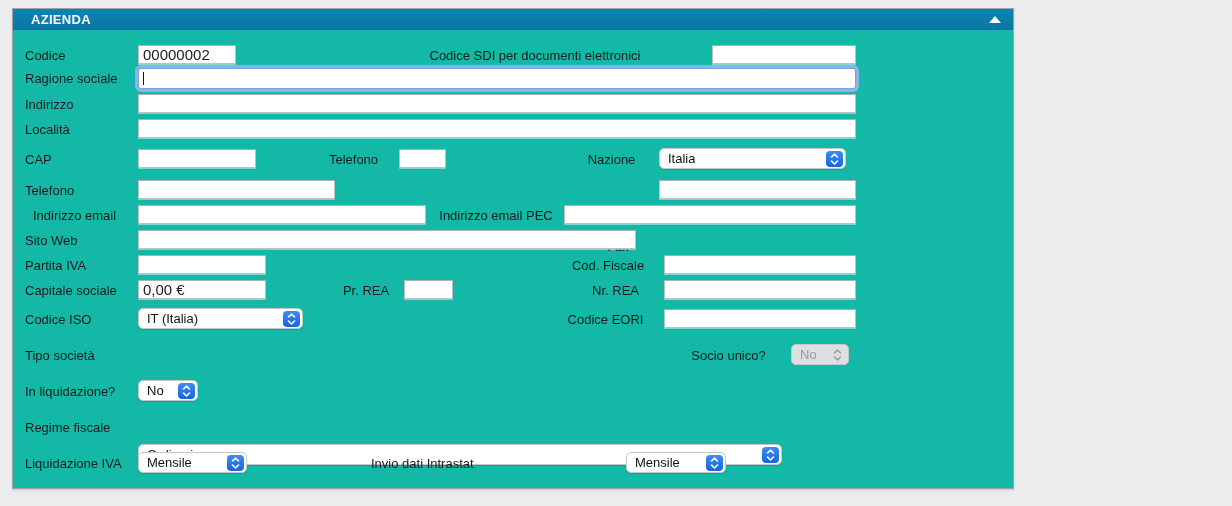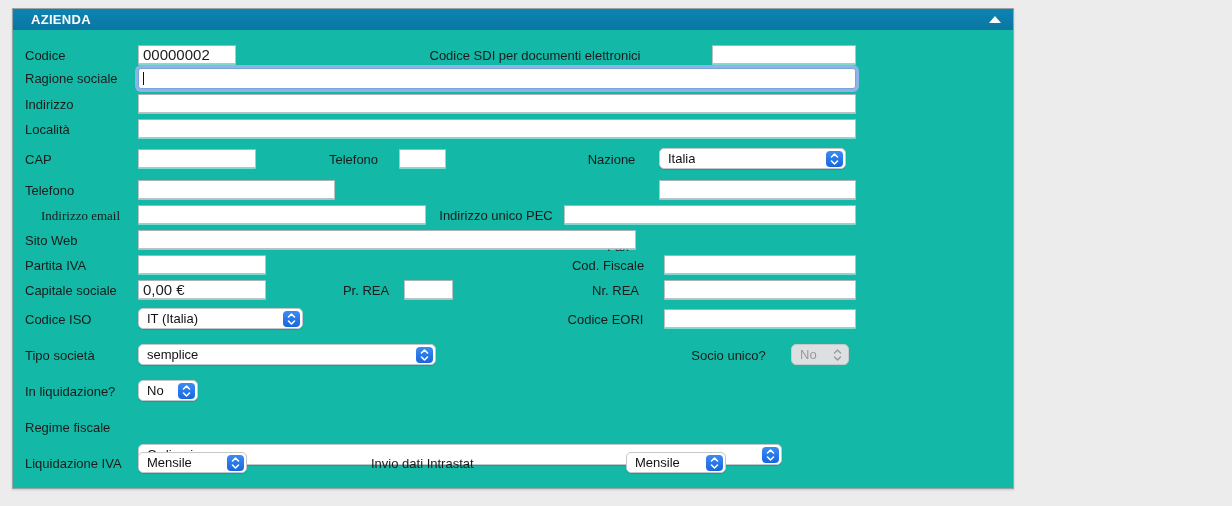--- a/index.html
+++ b/index.html
@@ -112,23 +112,23 @@
           <path d="M1.5 4 L4.5 1 L7.5 4 M1.5 8 L4.5 11 L7.5 8" stroke="#fff" stroke-width="1.6" fill="none" stroke-linecap="round" stroke-linejoin="round"></path>
         </svg>
     </span>
   </div>
 
   <span class="lbl" style="left:12px;top:172px;">Telefono</span>
   <input class="fld" style="left: 125px; top: 171px; width: 197px;" value="">
   <span class="lbl r" style="left:570px;top:180px;width:70px;margin-top:48px;">Fax</span>
   <input class="fld" style="left: 646px; top: 171px; width: 197px;" value="">
 
-  <span class="lbl" style="left:28px;top:197px;font-family:Liberation Serif, serif;">Indirizzo email</span>
+  <span class="lbl" style="left:20px;top:197px;">Indirizzo email</span>
   <input class="fld" style="left: 125px; top: 196px; width: 288px;" value="">
-  <span class="lbl r" style="left:420px;top:197px;width:126px;">Indirizzo unico PEC</span>
+  <span class="lbl r" style="left:420px;top:197px;width:126px;">Indirizzo email PEC</span>
   <input class="fld" style="left: 551px; top: 196px; width: 292px;" value="">
 
   <span class="lbl" style="left:12px;top:222px;">Sito Web</span>
   <input class="fld" style="left: 125px; top: 221px; width: 498px;" value="">
 
   <span class="lbl" style="left:12px;top:247px;">Partita IVA</span>
   <input class="fld" style="left: 125px; top: 246px; width: 128px;" value="">
   <span class="lbl r" style="left:545px;top:247px;width:100px;">Cod. Fiscale</span>
   <input class="fld" style="left: 651px; top: 246px; width: 192px;" value="">
 
@@ -145,28 +145,20 @@
     <span class="stepper">
       <svg width="9" height="12" viewBox="0 0 9 12">
           <path d="M1.5 4 L4.5 1 L7.5 4 M1.5 8 L4.5 11 L7.5 8" stroke="#fff" stroke-width="1.6" fill="none" stroke-linecap="round" stroke-linejoin="round"></path>
         </svg>
     </span>
   </div>
   <span class="lbl r" style="left:540px;top:301px;width:105px;">Codice EORI</span>
   <input class="fld" style="left: 651px; top: 300px; width: 192px;" value="">
 
   <span class="lbl" style="left:12px;top:337px;">Tipo società</span>
-  <div class="sel" style="left:125px;top:335px;width:298px;">
-    <span class="val">semplice</span>
-    <span class="stepper">
-      <svg width="9" height="12" viewBox="0 0 9 12">
-          <path d="M1.5 4 L4.5 1 L7.5 4 M1.5 8 L4.5 11 L7.5 8" stroke="#fff" stroke-width="1.6" fill="none" stroke-linecap="round" stroke-linejoin="round"></path>
-        </svg>
-    </span>
-  </div>
   <span class="lbl r" style="left:660px;top:337px;width:111px;">Socio unico?</span>
   <div class="sel disabled" style="left:778px;top:335px;width:58px;">
     <span class="val">No</span>
     <span class="stepper">
       <svg width="9" height="12" viewBox="0 0 9 12">
           <path d="M1.5 4 L4.5 1 L7.5 4 M1.5 8 L4.5 11 L7.5 8" stroke="#97999a" stroke-width="1.4" fill="none" stroke-linecap="round" stroke-linejoin="round"></path>
         </svg>
     </span>
   </div>
 

